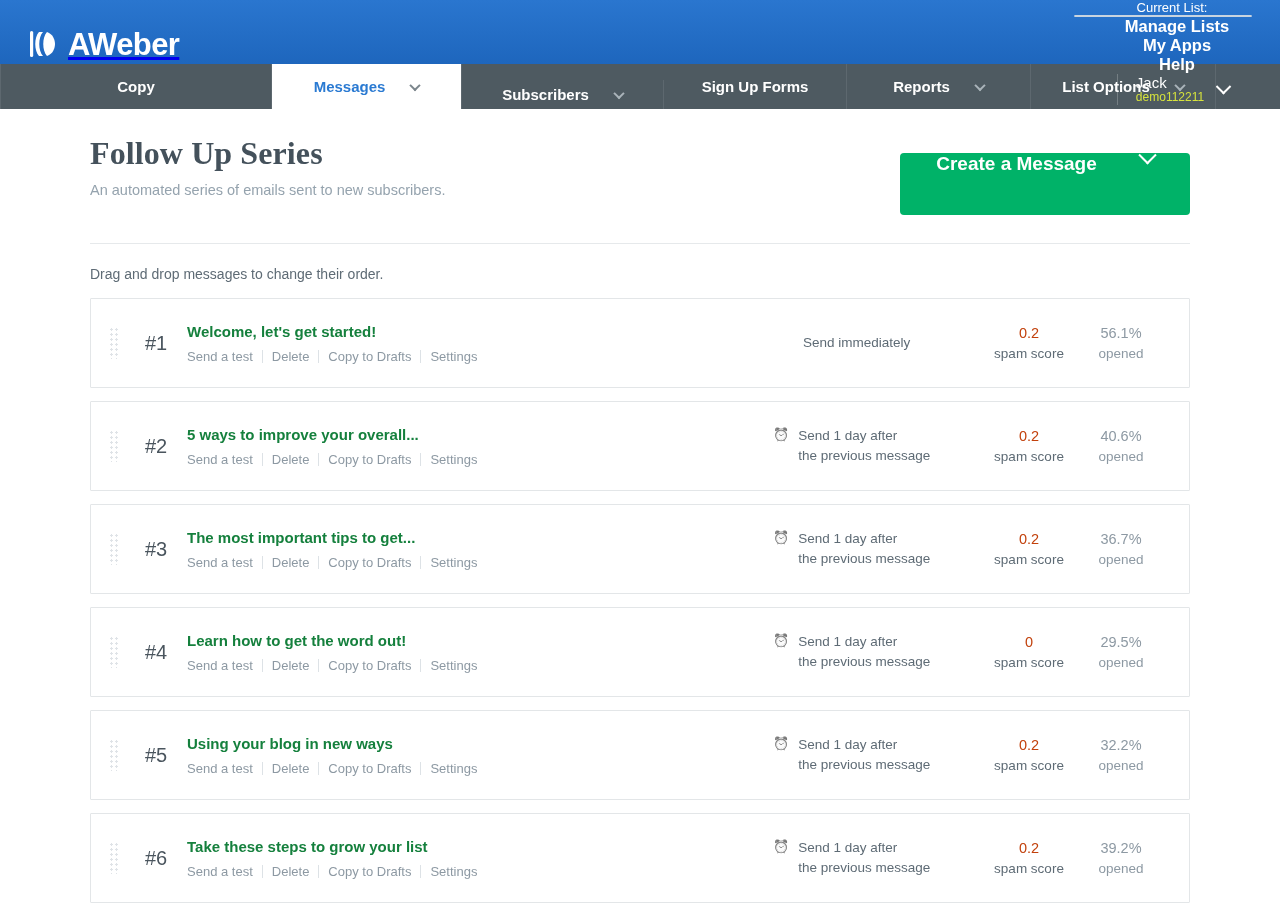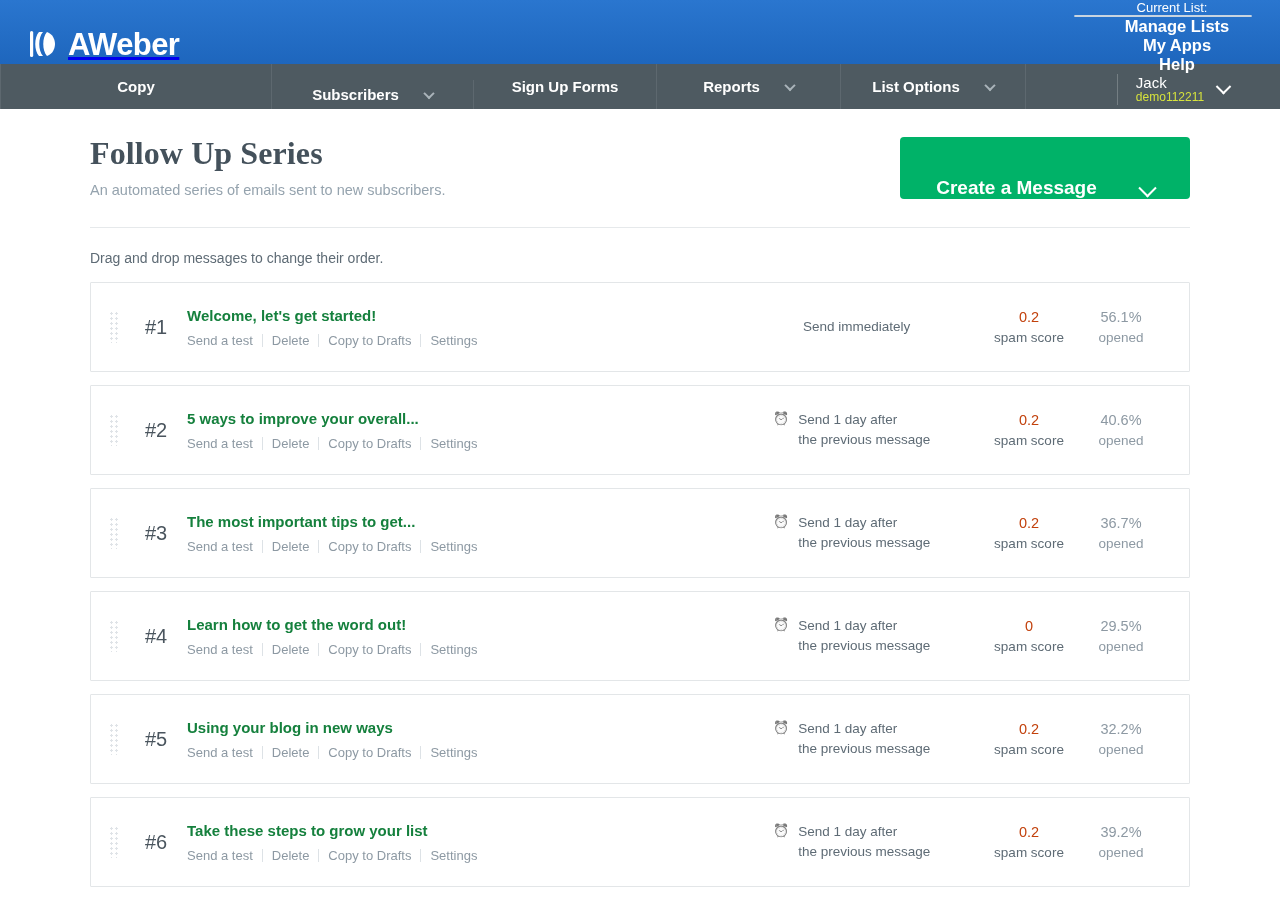--- a/index.html
+++ b/index.html
@@ -185,25 +185,25 @@
     background: #00b268;
     color: #ffffff;
     border: none;
     border-radius: 4px;
     width: 290px;
     height: 62px;
     font-size: 19px;
     font-weight: bold;
     font-family: "Liberation Sans", sans-serif;
     display: flex;
-    align-items: flex-end;
+    align-items: flex-start;
     justify-content: center;
     gap: 44px;
     cursor: pointer;
-    margin-top: 2px;
+    margin-top: 18px;
   }
   .btn-create .chev2 {
     display: inline-block;
     width: 13px; height: 13px;
     border-right: 2.6px solid #ffffff;
     border-bottom: 2.6px solid #ffffff;
     transform: rotate(45deg) translate(-3px,-3px);
   }
 
   .divider {
@@ -336,20 +336,24 @@
         <span class="user-handle">demo112211</span>
       </span>
       <span class="chev"></span>
     </div>
   </div>
 </div>
 
 <nav class="navbar" id="navbar">
     <a href="#" class="nav-item first" style="width: 272px;">
       <span>Copy</span>
+    </a>
+    <a href="#" class="nav-item active" style="width: 190px;">
+      <span>Messages</span>
+      <span class="nav-caret"></span>
     </a>
     <a href="#" class="nav-item" style="width: 202px; margin-top: 16px;">
       <span>Subscribers</span>
       <span class="nav-caret"></span>
     </a>
     <a href="#" class="nav-item" style="width: 183px;">
       <span>Sign Up Forms</span>
     </a>
     <a href="#" class="nav-item" style="width: 184px;">
       <span>Reports</span>

